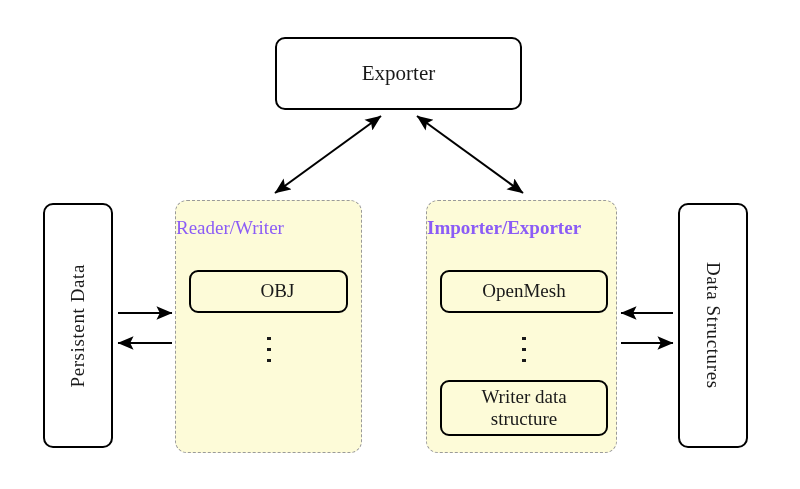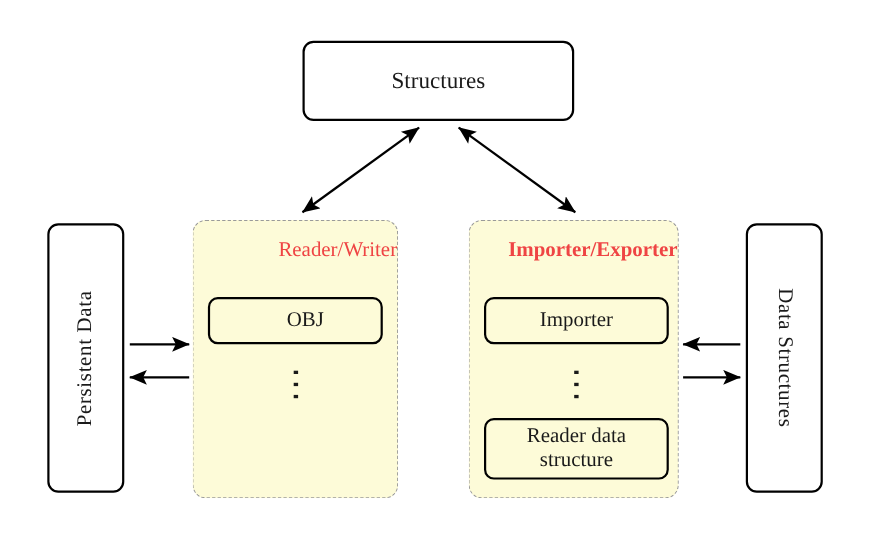--- a/index.html
+++ b/index.html
@@ -45,24 +45,24 @@
     position: absolute;
     box-sizing: border-box;
     border: 1.4px dashed #9a9a9a;
     border-radius: 12px;
     background: #fdfbd8;
   }
   .group-title {
     position: absolute;
     left: 0;
     right: 0;
-    text-align: right;
+    text-align: left;
     font-size: 19px;
     line-height: 1.15;
-    color: #ef4444;
+    color: #8b5cf6;
   }
   
   .label {
     font-size: 19px;
     line-height: 1.18;
     white-space: pre-line;
     color: #1a1a1a;
   }
   .label-big {
     font-size: 21px;
@@ -127,21 +127,21 @@
     <line x1="172" y1="343" x2="118" y2="343" stroke="#000000" stroke-width="2.1" marker-end="url(#ah-end)"></line>
 
     
     <line x1="673" y1="313" x2="621" y2="313" stroke="#000000" stroke-width="2.1" marker-end="url(#ah-end)"></line>
 
     
     <line x1="621" y1="343" x2="673" y2="343" stroke="#000000" stroke-width="2.1" marker-end="url(#ah-end)"></line>
   </svg>
 
   <div class="node solid-box" style="left:275px; top:37px; width:247px; height:73px;">
-    <span class="label label-big">Structures</span>
+    <span class="label label-big">Exporter</span>
   </div>
 
   <div class="node solid-box" style="left:43px; top:203px; width:70px; height:245px;">
     <span class="label vert-up">Persistent Data</span>
   </div>
 
   <div class="node solid-box" style="left:678px; top:203px; width:70px; height:245px;">
     <span class="label vert-down">Data Structures</span>
   </div>
 
@@ -158,27 +158,27 @@
       <span></span>
       <span></span>
   </div>
 
 
   <div class="group-box" style="left:426px; top:200px; width:191px; height:253px;font-weight:bold;">
     <div class="group-title" style="top:16px;">Importer/Exporter</div>
   </div>
 
   <div class="node inner-box" style="left:440px; top:270px; width:168px; height:43px;">
-    <span class="label">Importer</span>
+    <span class="label">OpenMesh</span>
   </div>
 
   <div class="vdots" style="left:515px; top:337px; width:18px; height:25px;">
     <span></span>
       <span></span>
       <span></span>
   </div>
 
   <div class="node inner-box" style="left:440px; top:380px; width:168px; height:56px;">
-    <span class="label">Reader data
+    <span class="label">Writer data
 structure</span>
   </div>
 
 </div>
 
 </body></html>

